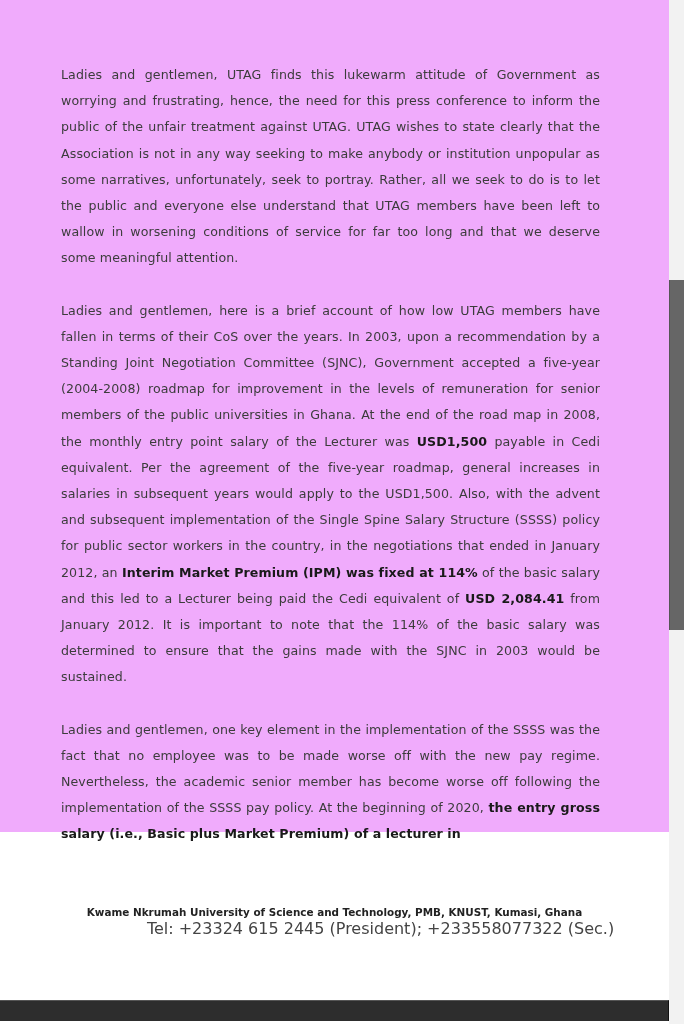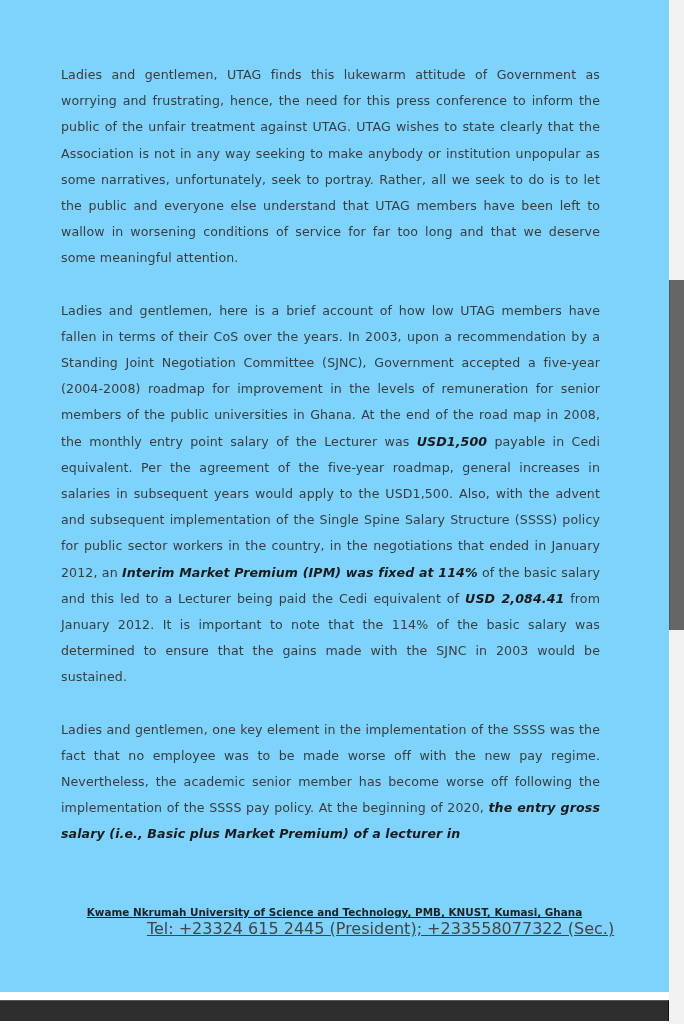--- a/index.html
+++ b/index.html
@@ -1,21 +1,21 @@
 <!DOCTYPE html>
 <html><head>
 <meta charset="utf-8">
 <style>
   html, body { margin:0; padding:0; }
   body { width:684px; height:1024px; overflow:hidden; background:#ffffff; position:relative; font-family:"DejaVu Sans", sans-serif; }
-  .page { position:absolute; left:0; top:0; width:669px; height:992px; background:#7dd3fc; }
+  .page { position:absolute; left:0; top:0; width:669px; height:832px; background:#f0abfc; }
   .content { position:absolute; left:61px; top:62px; width:539px; color:#3c3c3c; font-size:12.6px; line-height:26.2px; text-align:justify; letter-spacing:0.1px; }
   .content p { margin:0 0 26px 0; }
-  .content b { color:#1a1a1a; font-weight:bold;font-style:italic; }
-  .footer { position:absolute; left:0; width:669px; text-align:center;text-decoration:underline; }
+  .content b { color:#1a1a1a; font-weight:bold; }
+  .footer { position:absolute; left:0; width:669px; text-align:center; }
   .footer-addr { top:906px; font-size:10.4px; font-weight:bold; color:#222; }
   .footer-tel { top:919px; font-size:16px; color:#444;padding-left:46px; }
   .footer-page { top:950px; font-size:13.5px; color:#444; }
   .footer-page b { color:#111; }
   .scroll-track { position:absolute; left:669px; top:0; width:15px; height:1024px; background:#f2f2f2; }
   .scroll-thumb { position:absolute; left:669px; top:280px; width:15px; height:350px; background:#666666; border-left:1px solid #555; box-sizing:border-box; }
   .bottom-bar { position:absolute; left:0; top:1000px; width:669px; height:21px; background:#2d2d2d; border-top:1px solid #555; border-right:1px solid #111; box-sizing:border-box; }
 </style>
 </head>
 <body>

